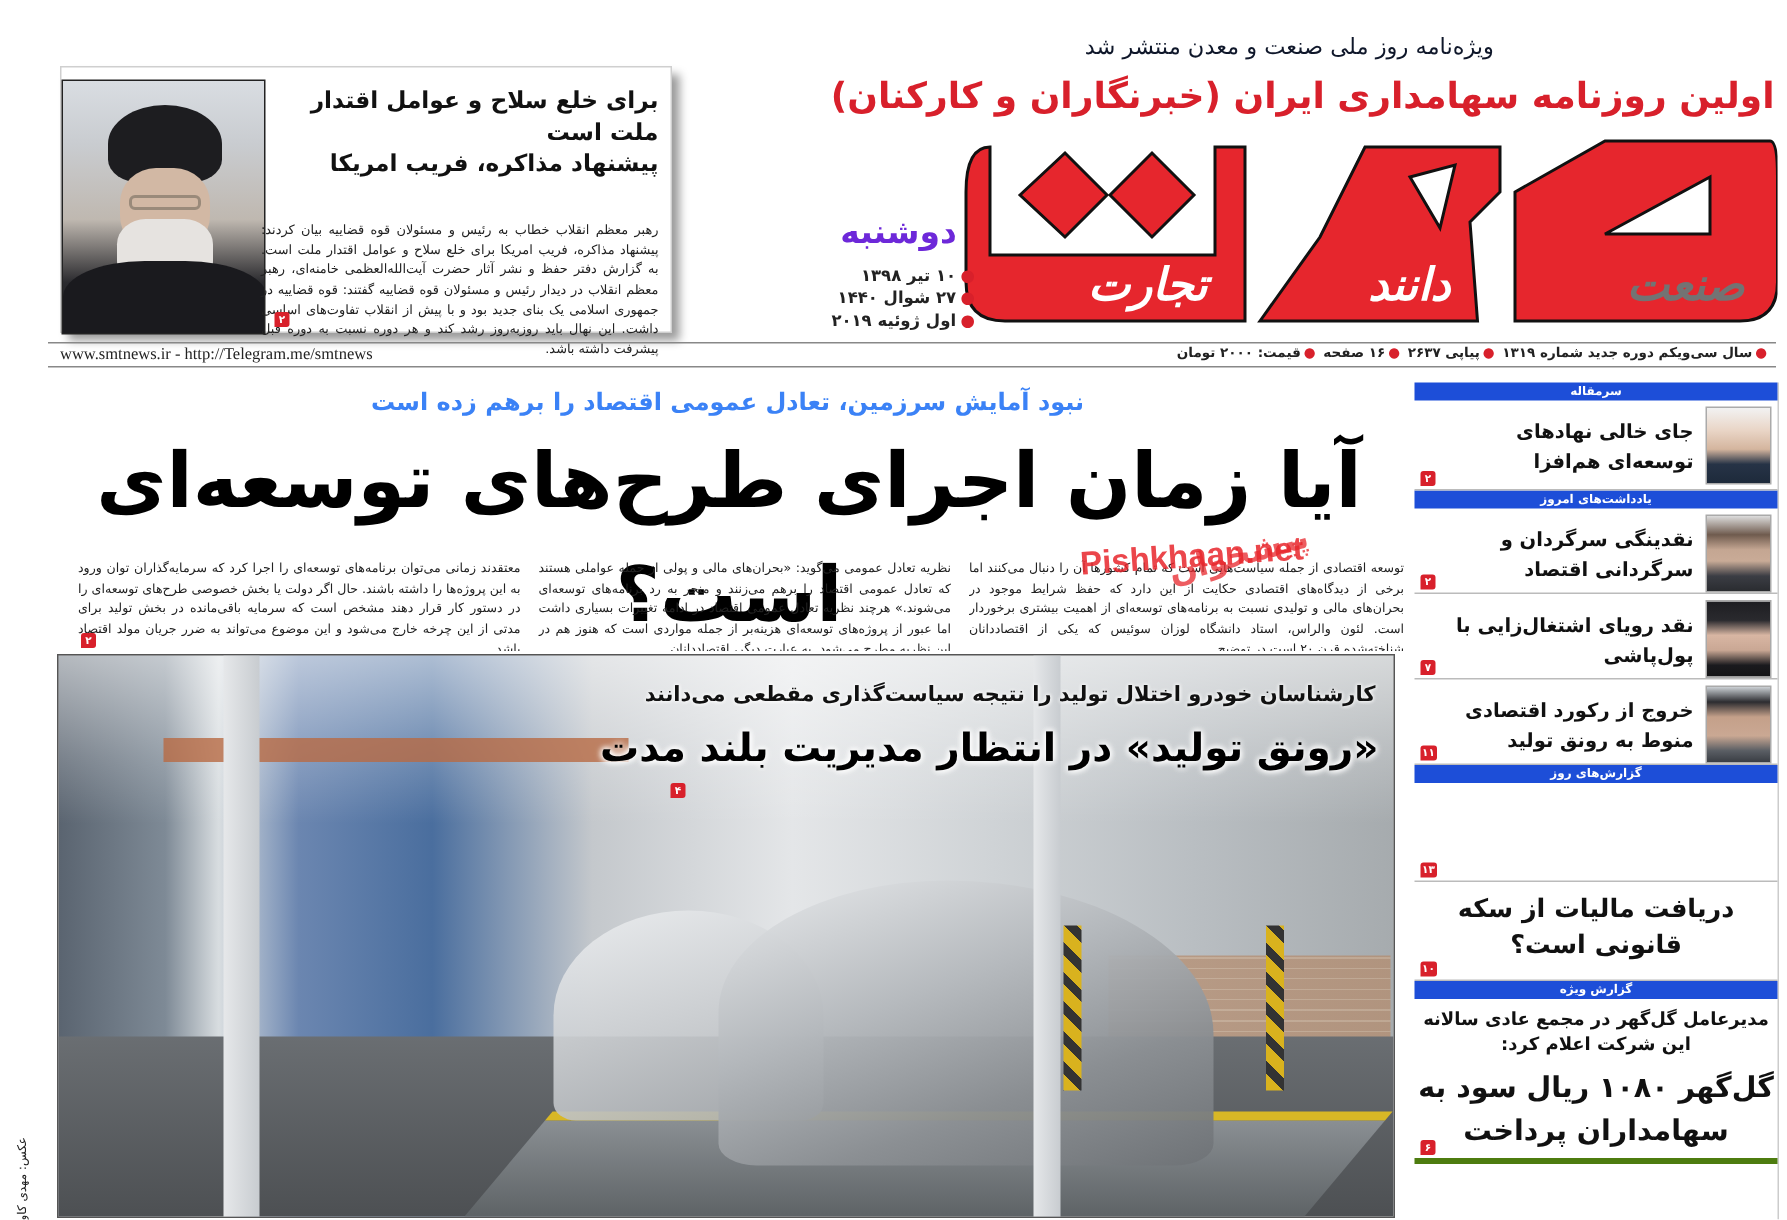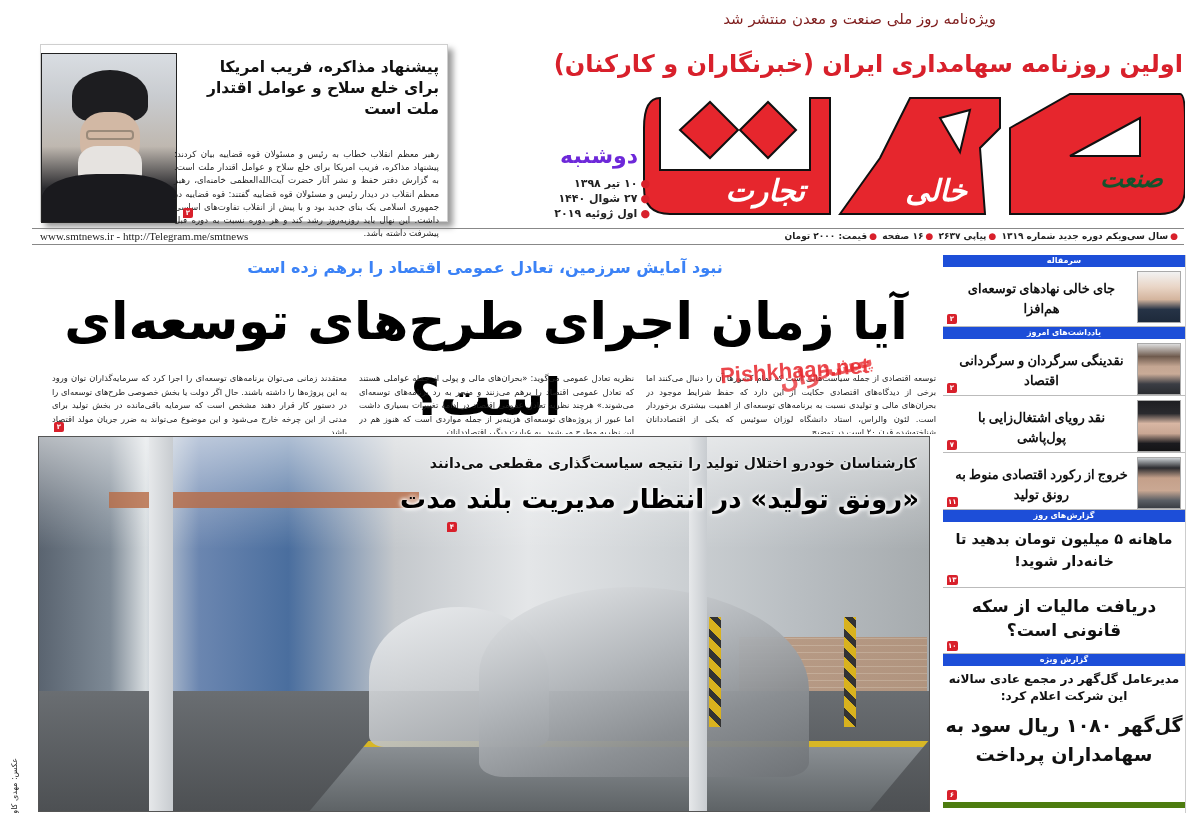--- a/index.html
+++ b/index.html
@@ -1,21 +1,21 @@
 <!DOCTYPE html>
 <html><head>
 <meta charset="utf-8">
 <style>
   * { box-sizing: border-box; margin: 0; padding: 0; }
   html, body { width: 1191px; height: 813px; overflow: hidden; background: #ffffff; }
   body { position: relative; font-family: "DejaVu Sans", sans-serif; color: #111; direction: rtl; }
 
   
   .masthead { position: absolute; top: 0; left: 470px; width: 721px; height: 222px; }
-  .special-line { position: absolute; top: 10px; right: 195px; font-size: 15px; color: #7f1d1d; white-space: nowrap; }
+  .special-line { position: absolute; top: 22px; right: 195px; font-size: 15px; color: #0f172a; white-space: nowrap; }
   .tagline { position: absolute; top: 50px; right: 8px; font-size: 24px; font-weight: bold; color: #d8202b; white-space: nowrap; letter-spacing: -0.5px; }
 
   .logo { position: absolute; top: 88px; left: 170px; width: 545px; height: 128px; }
   .logo svg { width: 100%; height: 100%; }
 
   .day-block { position: absolute; top: 143px; left: 70px; width: 110px; text-align: right; }
   .day-name { font-size: 22px; color: #6d28d9; font-weight: bold; margin-bottom: 8px; padding-right: 12px; }
   .date-line { font-size: 11px; font-weight: bold; color: #222; line-height: 15px; white-space: nowrap; }
   .date-line .dot { color: #d8202b; font-size: 11px; margin-left: 3px; }
 
@@ -74,37 +74,37 @@
   .photo-kicker { position: absolute; top: 18px; right: 12px; font-size: 14px; font-weight: bold; color: #111; text-shadow: 0 0 3px #fff, 0 0 3px #fff; white-space: nowrap; }
   .photo-headline { position: absolute; top: 47px; right: 10px; font-size: 26px; font-weight: 900; color: #000; text-shadow: 0 0 4px #fff, 0 0 4px #fff, 0 0 6px #fff; white-space: nowrap; }
   .photo-badge { position: absolute; top: 85px; right: 472px; }
   .photo-credit { position: absolute; left: 16px; bottom: 28px; font-size: 8px; color: #222; transform: rotate(-90deg); transform-origin: left bottom; white-space: nowrap; width: 0; }
 
   
   .sidebar { position: absolute; top: 255px; left: 943px; width: 243px; height: 558px; border-right: 1px solid #ccc; }
   .section-bar { height: 12px; background: #1d4ed8; color: #fff; font-size: 8px; text-align: center; line-height: 12px; font-weight: bold; }
   .note { position: relative; height: 57px; border-bottom: 1px solid #bbb; margin-left: 0; }
   .note .thumb { position: absolute; top: 4px; right: 4px; width: 44px; height: 52px; border: 1px solid #aaa; overflow: hidden; }
-  .note .title { position: absolute; top: 12px; right: 56px; width: 175px; font-size: 13px; line-height: 20px; font-weight: bold; text-align: center; font-family: Liberation Serif, serif; }
+  .note .title { position: absolute; top: 12px; right: 56px; width: 175px; font-size: 13px; line-height: 20px; font-weight: bold; text-align: right; }
   .note .nbadge { position: absolute; left: 4px; bottom: 2px; }
 
   .thumb.t1 { background: linear-gradient(180deg, #f2f2f2 0%, #e9d5c6 30%, #d4b59e 55%, #263346 75%, #1e2a3b 100%); }
   .thumb.t2 { background: linear-gradient(180deg, #dcdcdc 0%, #6f5b4e 25%, #c4a692 45%, #c9ab97 60%, #3b3d44 80%, #2a2c30 100%); }
   .thumb.t3 { background: linear-gradient(180deg, #1e1e22 0%, #2a2a2e 25%, #d8b6a3 45%, #c9a794 65%, #1a1a1e 85%, #141416 100%); }
   .thumb.t4 { background: linear-gradient(180deg, #cbd0d4 0%, #2c2c30 20%, #c4a08a 40%, #caa893 65%, #5a5e64 85%, #3a3e44 100%); }
 
   .report { position: relative; border-bottom: 1px solid #bbb; text-align: center; }
   .report.r1 { height: 66px; }
   .report.r2 { height: 66px; }
   .report .rtitle { font-weight: 900; text-align: center; }
   .report.r1 .rtitle { font-size: 14.5px; line-height: 22px; padding-top: 6px; }
   .report.r2 .rtitle { font-size: 17px; line-height: 24px; padding-top: 6px; }
   .report .rbadge { position: absolute; left: 4px; bottom: 2px; }
 
-  .special { position: relative; height: 142px; border-bottom: 6px solid #4d7c0f; text-align: center; }
+  .special { position: relative; height: 110px; border-bottom: 4px solid #4d7c0f; text-align: center; }
   .special .skicker { font-size: 12px; font-weight: bold; line-height: 17px; padding-top: 5px; }
   .special .stitle { font-size: 19px; font-weight: 900; line-height: 29px; padding-top: 6px; }
   .special .sbadge { position: absolute; left: 4px; bottom: 2px; }
 </style>
 </head>
 <body>
 
 <div class="masthead">
   <div class="special-line">ویژه‌نامه روز ملی صنعت و معدن منتشر شد</div>
   <div class="tagline">اولین روزنامه سهامداری ایران (خبرنگاران و کارکنان)</div>
@@ -115,44 +115,44 @@
       <path d="M370 40 L430 6 L540 6 Q545 6 545 30 L545 100 Q545 126 520 126 L370 126 Z" fill="#e6262d" stroke="#111" stroke-width="2"></path>
       <path d="M430 68 L500 30 L500 68 Z" fill="#fff" stroke="#111" stroke-width="2"></path>
 
       <path d="M200 126 L240 70 L270 10 L360 10 L360 40 L340 60 L345 126 Z" fill="#e6262d" stroke="#111" stroke-width="2"></path>
       <path d="M300 30 L330 22 L320 64 Z" fill="#fff" stroke="#111" stroke-width="2"></path>
 
       <path d="M4 40 Q4 10 20 10 L20 82 L170 82 L170 10 L190 10 L190 126 L30 126 Q4 126 4 100 Z" fill="#e6262d" stroke="#111" stroke-width="2"></path>
       <path d="M40 42 L70 14 L98 42 L70 70 Z" fill="#e6262d" stroke="#111" stroke-width="2"></path>
       <path d="M100 42 L128 14 L156 42 L128 70 Z" fill="#e6262d" stroke="#111" stroke-width="2"></path>
     </svg>
-    <span style="position:absolute; right:22px; bottom:23px; color:#14532d; font-size:24px; font-weight:900; font-style:italic;">صنعت</span>
-    <span style="position:absolute; right:218px; bottom:8px; color:#fff; font-size:30px; font-weight:900; font-style:italic;">خالی</span>
+    <span style="position:absolute; right:22px; bottom:8px; color:#737373; font-size:30px; font-weight:900; font-style:italic;">صنعت</span>
+    <span style="position:absolute; right:218px; bottom:8px; color:#fff; font-size:30px; font-weight:900; font-style:italic;">دانند</span>
     <span style="position:absolute; right:380px; bottom:8px; color:#fff; font-size:30px; font-weight:900; font-style:italic;">تجارت</span>
   </div>
 
   <div class="day-block">
     <div class="day-name">دوشنبه</div>
     <div class="date-line"><span class="dot">●</span><span>۱۰ تیر ۱۳۹۸</span></div>
     <div class="date-line"><span class="dot">●</span><span>۲۷ شوال ۱۴۴۰</span></div>
     <div class="date-line"><span class="dot">●</span><span>اول ژوئیه ۲۰۱۹</span></div>
   </div>
 </div>
 
 <div class="leader-box">
   <div class="leader-photo">
     <div class="turban"></div>
     <div class="face"></div>
     <div class="glasses"></div>
     <div class="beard"></div>
     <div class="robe"></div>
   </div>
   <div class="leader-title">
+    <div>برای خلع سلاح و عوامل اقتدار ملت است</div>
     <div>پیشنهاد مذاکره، فریب امریکا</div>
-    <div>برای خلع سلاح و عوامل اقتدار ملت است</div>
   </div>
   <div class="leader-body">رهبر معظم انقلاب خطاب به رئیس و مسئولان قوه قضاییه بیان کردند: پیشنهاد مذاکره، فریب امریکا برای خلع سلاح و عوامل اقتدار ملت است. به گزارش دفتر حفظ و نشر آثار حضرت آیت‌الله‌العظمی خامنه‌ای، رهبر معظم انقلاب در دیدار رئیس و مسئولان قوه قضاییه گفتند: قوه قضاییه در جمهوری اسلامی یک بنای جدید بود و با پیش از انقلاب تفاوت‌های اساسی داشت. این نهال باید روزبه‌روز رشد کند و هر دوره نسبت به دوره قبل پیشرفت داشته باشد.</div>
   <span class="page-badge leader-badge">۲</span>
 </div>
 
 <div class="info-bar">
   <div class="info-left">www.smtnews.ir  -  http://Telegram.me/smtnews</div>
   <div class="info-right">
     <span class="dot">●</span><span>سال سی‌ویکم دوره جدید شماره ۱۳۱۹</span>
     <span class="dot">●</span><span>پیاپی ۲۶۳۷</span>
@@ -214,21 +214,20 @@
     <span class="page-badge nbadge">۷</span>
   </div>
   <div class="note">
     <div class="thumb t4"></div>
     <div class="title">خروج از رکورد اقتصادی منوط به رونق تولید</div>
     <span class="page-badge nbadge">۱۱</span>
   </div>
 
   <div class="section-bar">گزارش‌های روز</div>
   <div class="report r1">
-    <div class="rtitle">ماهانه ۵ میلیون تومان بدهید تا خانه‌دار شوید!</div>
     <span class="page-badge rbadge">۱۳</span>
   </div>
   <div class="report r2">
     <div class="rtitle">دریافت مالیات از سکه قانونی است؟</div>
     <span class="page-badge rbadge">۱۰</span>
   </div>
 
   <div class="section-bar">گزارش ویژه</div>
   <div class="special">
     <div class="skicker">مدیرعامل گل‌گهر در مجمع عادی سالانه این شرکت اعلام کرد:</div>

